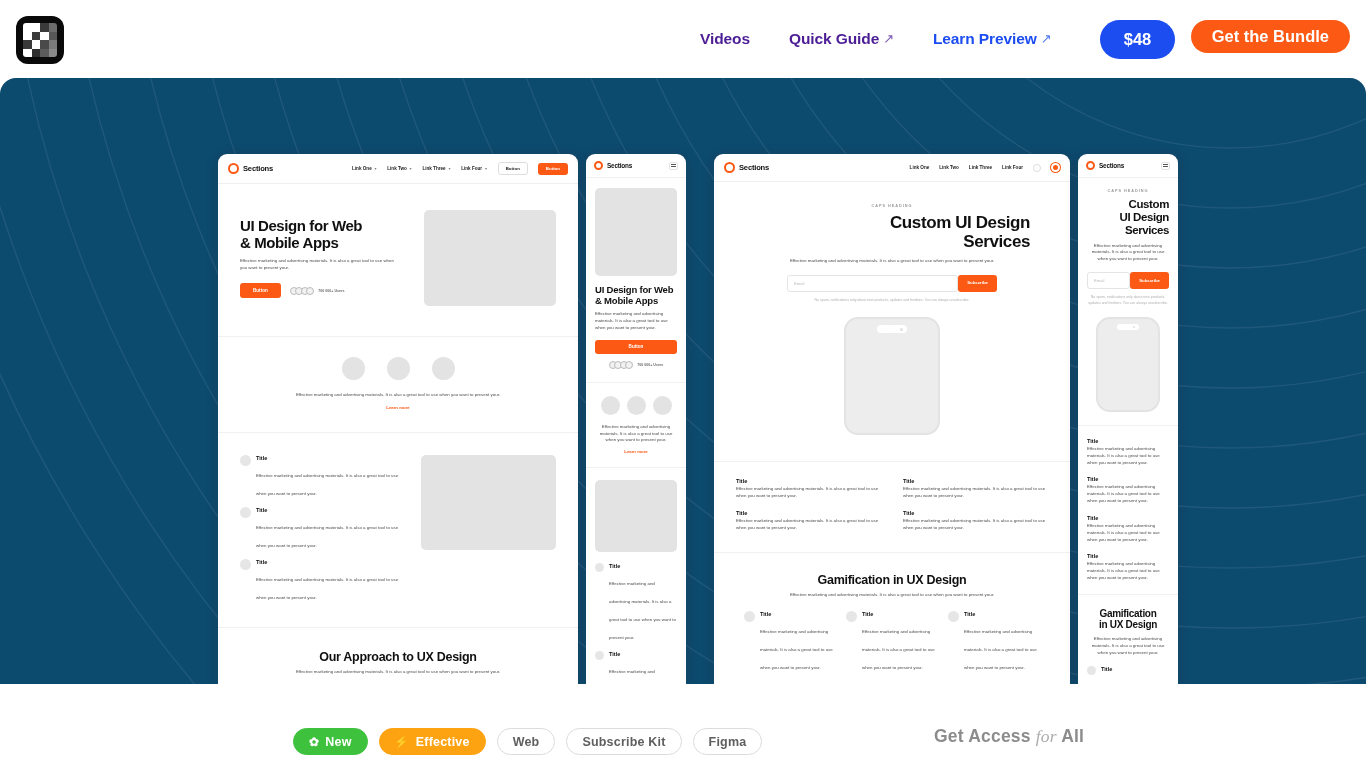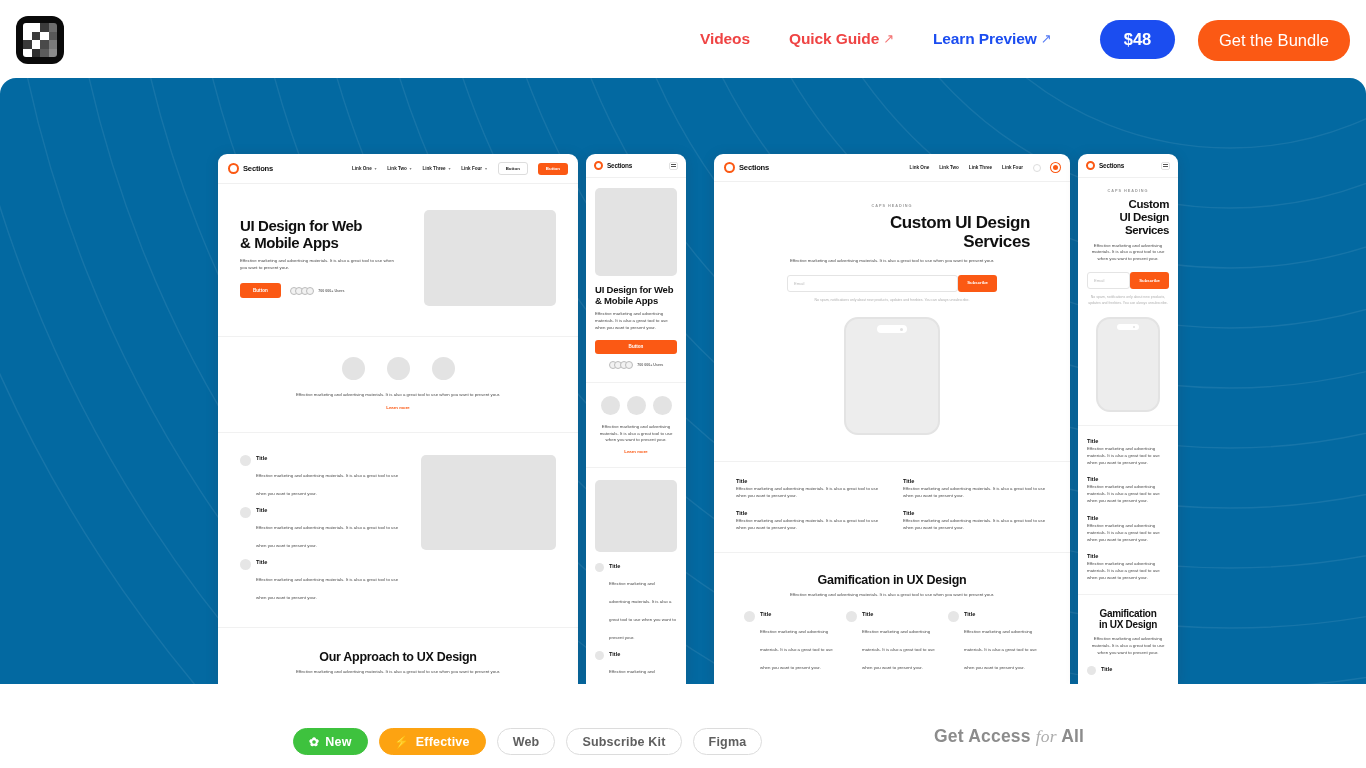--- a/index.html
+++ b/index.html
@@ -32,21 +32,21 @@
     overflow: hidden;
     border-radius: 3px;
   }
   .logo-grid i { display: block; }
 
   .nav-links {
     position: absolute; left: 700px; top: 0;
     height: 78px; display: flex; align-items: center; gap: 0px;
   }
   .nav-link {
-    font-size: 15.5px; font-weight: bold; color: #ef4444;
+    font-size: 15.5px; font-weight: bold; color: #4c1d95;
     letter-spacing: -0.1px;
     display: inline-flex; align-items: center; gap: 4px;
     cursor: pointer; white-space: nowrap;
   }
   .nav-link.blue { color: #1b4df0; }
   .nav-gap1 { width: 39px; }
   .nav-gap2 { width: 39px; }
   .arrow-ne { font-size: 13px; font-weight: normal; opacity: .75; transform: translateY(-1px); }
 
   .price-pill {
@@ -54,34 +54,34 @@
     height: 39px; min-width: 75px; padding: 0 19px;
     background: #1b4df0; color: #fff;
     border-radius: 20px; border: none;
     font-size: 16.5px; font-weight: bold;
     font-family: "Liberation Sans", sans-serif;
     display: flex; align-items: center; justify-content: center;
     cursor: pointer;
   }
   .bundle-pill {
     position: absolute; right: 16px; top: 20px;
-    height: 41px; padding: 8px 21px;
+    height: 33px; padding: 8px 21px;
     background: #fb5914; color: #fff;
     border-radius: 20px; border: none;
-    font-size: 16.5px; font-weight: normal;
+    font-size: 16.5px; font-weight: bold;
     font-family: "Liberation Sans", sans-serif;
     display: flex; align-items: center; justify-content: center;
     cursor: pointer;
   }
 
   
   .stage {
     position: absolute; left: 0; top: 78px;
     width: 1366px; height: 606px;
-    background: #0369a1;
+    background: #0c4a6e;
     border-top-left-radius: 16px; border-top-right-radius: 16px;
     overflow: hidden;
   }
   .stage-arcs { position: absolute; inset: 0; opacity: .5; }
 
   
   .panel {
     position: absolute;
     background: #fff;
     border-top-left-radius: 9px; border-top-right-radius: 9px;

